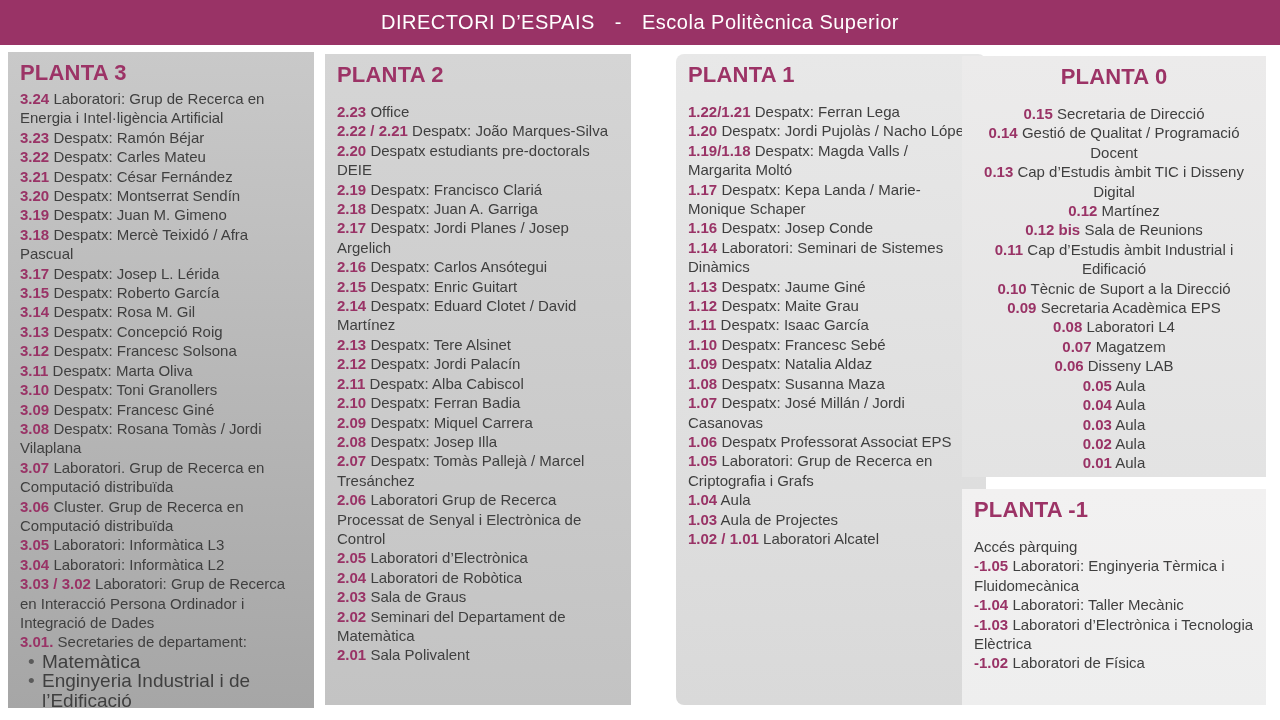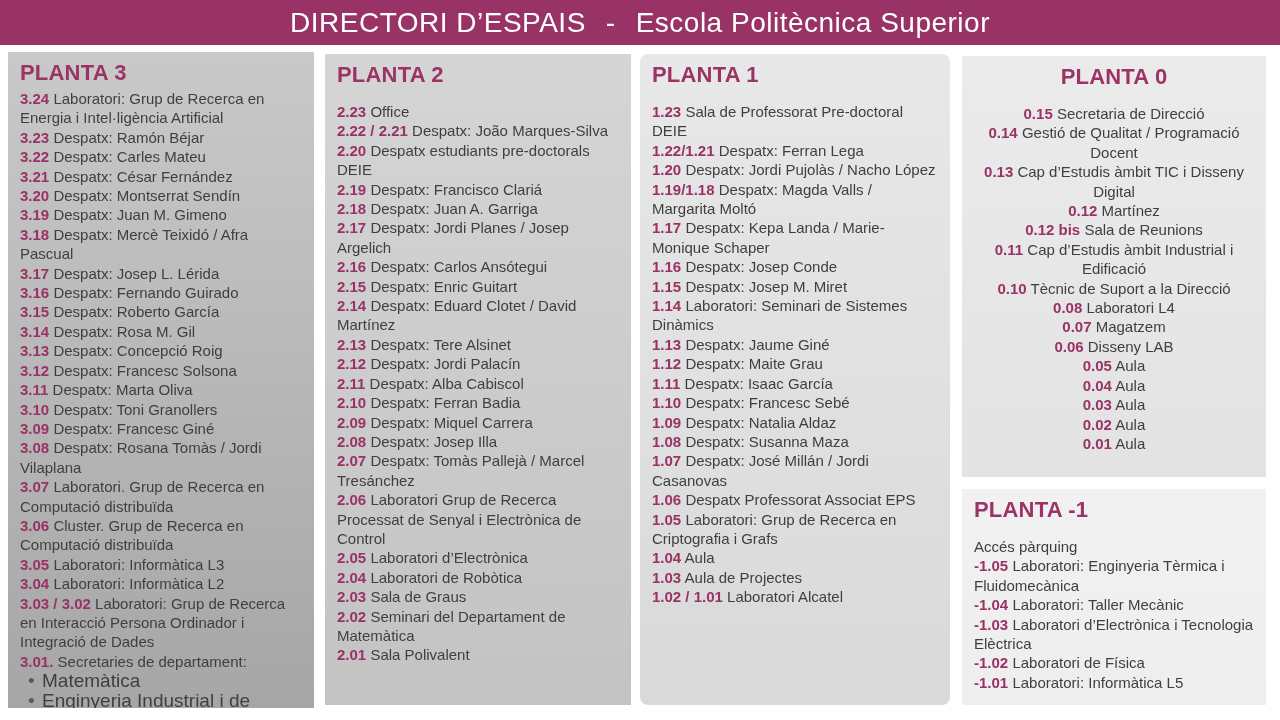--- a/index.html
+++ b/index.html
@@ -9,32 +9,32 @@
     font-family:"Liberation Sans",sans-serif;
     -webkit-font-smoothing:antialiased;
   }
   
   .header-bar{
     position:absolute;left:0;top:0;width:1280px;height:45px;
     background:#993366;
     display:flex;align-items:center;justify-content:center;
   }
   .header-title{
-    color:#ffffff;font-size:28px;font-weight:400;letter-spacing:.5px;
+    color:#ffffff;font-size:20px;font-weight:400;letter-spacing:.5px;
     display:flex;align-items:baseline;gap:20px;margin:0;
   }
   
   .panel{
     position:absolute;box-sizing:border-box;
     padding:6px 12px 6px 12px;
     overflow:hidden;
   }
   #planta-3{left:8px;top:52px;width:306px;height:656px;background:linear-gradient(#c9c9c9,#a6a6a6);}
   #planta-2{left:325px;top:54px;width:306px;height:651px;background:linear-gradient(#d5d5d5,#c3c3c3);}
-  #planta-1{left:640px;top:54px;width:310px;height:651px;background:linear-gradient(#e8e8e8,#d9d9d9);border-radius:8px;}
+  #planta-1{left:676px;top:54px;width:310px;height:651px;background:linear-gradient(#e8e8e8,#d9d9d9);border-radius:8px;}
   #planta-0{left:962px;top:56px;width:304px;height:421px;background:linear-gradient(#ecebeb,#e3e3e3);text-align:center;}
   #planta-m1{left:962px;top:489px;width:304px;height:216px;background:linear-gradient(#f2f1f1,#eeeeee);}
   .panel-title{
     margin:2px 0 14px 0;
     font-size:22px;font-weight:700;color:#9c3366;letter-spacing:.2px;
   }
   #planta-3 .panel-title{margin-bottom:3px;}
   .item{
     font-size:15px;line-height:19.4px;color:#3f3f3f;
   }
@@ -65,21 +65,20 @@
     <section class="panel" id="planta-3">
       <h2 class="panel-title">PLANTA 3</h2>
       <div class="item"><span class="num">3.24</span> <span class="txt">Laboratori: Grup de Recerca en Energia i Intel·ligència Artificial</span></div>
       <div class="item"><span class="num">3.23</span> <span class="txt">Despatx: Ramón Béjar</span></div>
       <div class="item"><span class="num">3.22</span> <span class="txt">Despatx: Carles Mateu</span></div>
       <div class="item"><span class="num">3.21</span> <span class="txt">Despatx: César Fernández</span></div>
       <div class="item"><span class="num">3.20</span> <span class="txt">Despatx: Montserrat Sendín</span></div>
       <div class="item"><span class="num">3.19</span> <span class="txt">Despatx: Juan M. Gimeno</span></div>
       <div class="item"><span class="num">3.18</span> <span class="txt">Despatx: Mercè Teixidó / Afra Pascual</span></div>
       <div class="item"><span class="num">3.17</span> <span class="txt">Despatx: Josep L. Lérida</span></div>
-      <div class="item"><span class="num">3.16</span> <span class="txt">Despatx: Fernando Guirado</span></div>
       <div class="item"><span class="num">3.15</span> <span class="txt">Despatx: Roberto García</span></div>
       <div class="item"><span class="num">3.14</span> <span class="txt">Despatx: Rosa M. Gil</span></div>
       <div class="item"><span class="num">3.13</span> <span class="txt">Despatx: Concepció Roig</span></div>
       <div class="item"><span class="num">3.12</span> <span class="txt">Despatx: Francesc Solsona</span></div>
       <div class="item"><span class="num">3.11</span> <span class="txt">Despatx: Marta Oliva</span></div>
       <div class="item"><span class="num">3.10</span> <span class="txt">Despatx: Toni Granollers</span></div>
       <div class="item"><span class="num">3.09</span> <span class="txt">Despatx: Francesc Giné</span></div>
       <div class="item"><span class="num">3.08</span> <span class="txt">Despatx: Rosana Tomàs / Jordi Vilaplana</span></div>
       <div class="item"><span class="num">3.07</span> <span class="txt">Laboratori. Grup de Recerca en Computació distribuïda</span></div>
       <div class="item"><span class="num">3.06</span> <span class="txt">Cluster. Grup de Recerca en Computació distribuïda</span></div>
@@ -112,27 +111,25 @@
       <div class="item"><span class="num">2.07</span> <span class="txt">Despatx: Tomàs Pallejà / Marcel Tresánchez</span></div>
       <div class="item"><span class="num">2.06</span> <span class="txt">Laboratori Grup de Recerca Processat de Senyal i Electrònica de Control</span></div>
       <div class="item"><span class="num">2.05</span> <span class="txt">Laboratori d’Electrònica</span></div>
       <div class="item"><span class="num">2.04</span> <span class="txt">Laboratori de Robòtica</span></div>
       <div class="item"><span class="num">2.03</span> <span class="txt">Sala de Graus</span></div>
       <div class="item"><span class="num">2.02</span> <span class="txt">Seminari del Departament de Matemàtica</span></div>
       <div class="item"><span class="num">2.01</span> <span class="txt">Sala Polivalent</span></div>
     </section>
     <section class="panel" id="planta-1">
       <h2 class="panel-title">PLANTA 1</h2>
-      <div class="item"><span class="num">1.23</span> <span class="txt">Sala de Professorat Pre-doctoral DEIE</span></div>
       <div class="item"><span class="num">1.22/1.21</span> <span class="txt">Despatx: Ferran Lega</span></div>
       <div class="item"><span class="num">1.20</span> <span class="txt">Despatx: Jordi Pujolàs / Nacho López</span></div>
       <div class="item"><span class="num">1.19/1.18</span> <span class="txt">Despatx: Magda Valls / Margarita Moltó</span></div>
       <div class="item"><span class="num">1.17</span> <span class="txt">Despatx: Kepa Landa / Marie-Monique Schaper</span></div>
       <div class="item"><span class="num">1.16</span> <span class="txt">Despatx: Josep Conde</span></div>
-      <div class="item"><span class="num">1.15</span> <span class="txt">Despatx: Josep M. Miret</span></div>
       <div class="item"><span class="num">1.14</span> <span class="txt">Laboratori: Seminari de Sistemes Dinàmics</span></div>
       <div class="item"><span class="num">1.13</span> <span class="txt">Despatx: Jaume Giné</span></div>
       <div class="item"><span class="num">1.12</span> <span class="txt">Despatx: Maite Grau</span></div>
       <div class="item"><span class="num">1.11</span> <span class="txt">Despatx: Isaac García</span></div>
       <div class="item"><span class="num">1.10</span> <span class="txt">Despatx: Francesc Sebé</span></div>
       <div class="item"><span class="num">1.09</span> <span class="txt">Despatx: Natalia Aldaz</span></div>
       <div class="item"><span class="num">1.08</span> <span class="txt">Despatx: Susanna Maza</span></div>
       <div class="item"><span class="num">1.07</span> <span class="txt">Despatx: José Millán / Jordi Casanovas</span></div>
       <div class="item"><span class="num">1.06</span> <span class="txt">Despatx Professorat Associat EPS</span></div>
       <div class="item"><span class="num">1.05</span> <span class="txt">Laboratori: Grup de Recerca en Criptografia i Grafs</span></div>
@@ -142,31 +139,31 @@
     </section>
     <section class="panel" id="planta-0">
       <h2 class="panel-title">PLANTA 0</h2>
       <div class="item"><span class="num">0.15</span> <span class="txt">Secretaria de Direcció</span></div>
       <div class="item"><span class="num">0.14</span> <span class="txt">Gestió de Qualitat / Programació Docent</span></div>
       <div class="item"><span class="num">0.13</span> <span class="txt">Cap d’Estudis àmbit TIC i Disseny Digital</span></div>
       <div class="item"><span class="num">0.12</span> <span class="txt">Martínez</span></div>
       <div class="item"><span class="num">0.12 bis</span> <span class="txt">Sala de Reunions</span></div>
       <div class="item"><span class="num">0.11</span> <span class="txt">Cap d’Estudis àmbit Industrial i Edificació</span></div>
       <div class="item"><span class="num">0.10</span> <span class="txt">Tècnic de Suport a la Direcció</span></div>
+      <div class="item"><span class="num">0.09</span> <span class="txt">Secretaria Acadèmica EPS</span></div>
       <div class="item"><span class="num">0.08</span> <span class="txt">Laboratori L4</span></div>
       <div class="item"><span class="num">0.07</span> <span class="txt">Magatzem</span></div>
       <div class="item"><span class="num">0.06</span> <span class="txt">Disseny LAB</span></div>
       <div class="item"><span class="num">0.05</span> <span class="txt">Aula</span></div>
       <div class="item"><span class="num">0.04</span> <span class="txt">Aula</span></div>
       <div class="item"><span class="num">0.03</span> <span class="txt">Aula</span></div>
       <div class="item"><span class="num">0.02</span> <span class="txt">Aula</span></div>
       <div class="item"><span class="num">0.01</span> <span class="txt">Aula</span></div>
     </section>
     <section class="panel" id="planta-m1">
       <h2 class="panel-title">PLANTA -1</h2>
       <div class="item"><span class="txt">Accés pàrquing</span></div>
       <div class="item"><span class="num">-1.05</span> <span class="txt">Laboratori: Enginyeria Tèrmica i Fluidomecànica</span></div>
       <div class="item"><span class="num">-1.04</span> <span class="txt">Laboratori: Taller Mecànic</span></div>
       <div class="item"><span class="num">-1.03</span> <span class="txt">Laboratori d’Electrònica i Tecnologia Elèctrica</span></div>
       <div class="item"><span class="num">-1.02</span> <span class="txt">Laboratori de Física</span></div>
-      <div class="item"><span class="num">-1.01</span> <span class="txt">Laboratori: Informàtica L5</span></div>
     </section>
   </main>
 
 </body></html>

